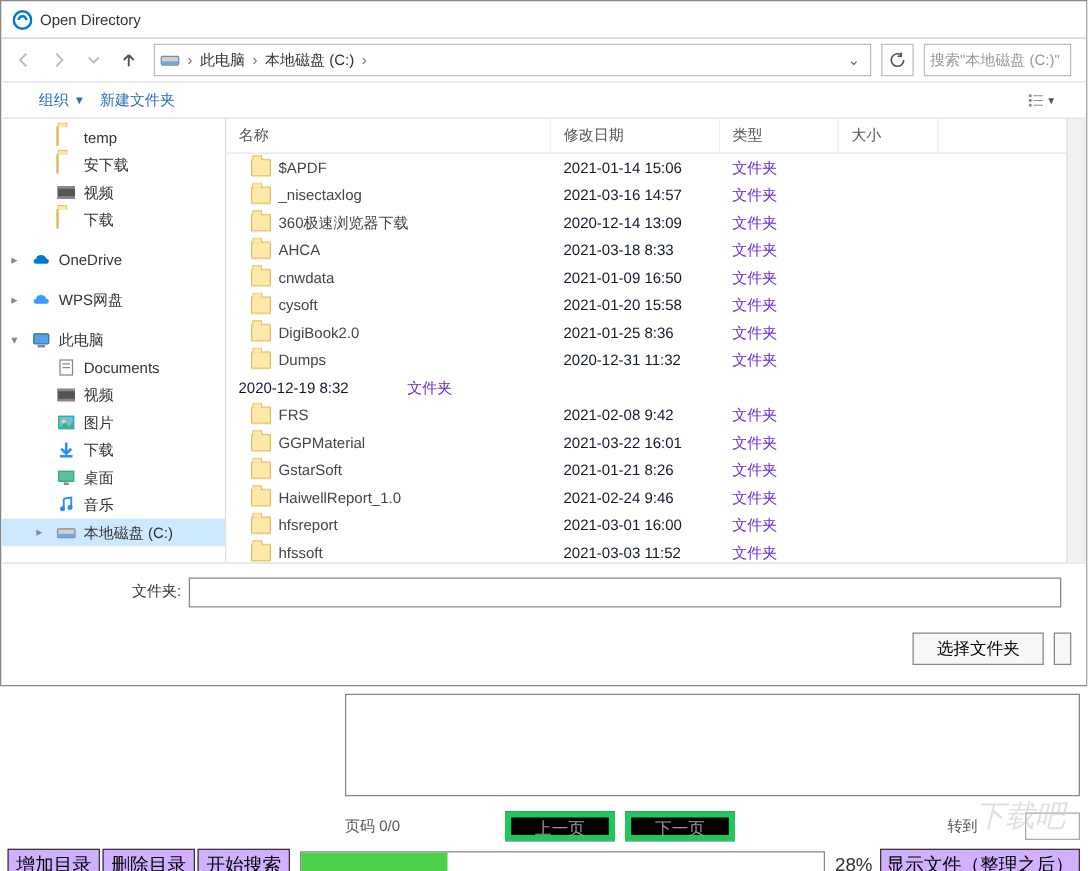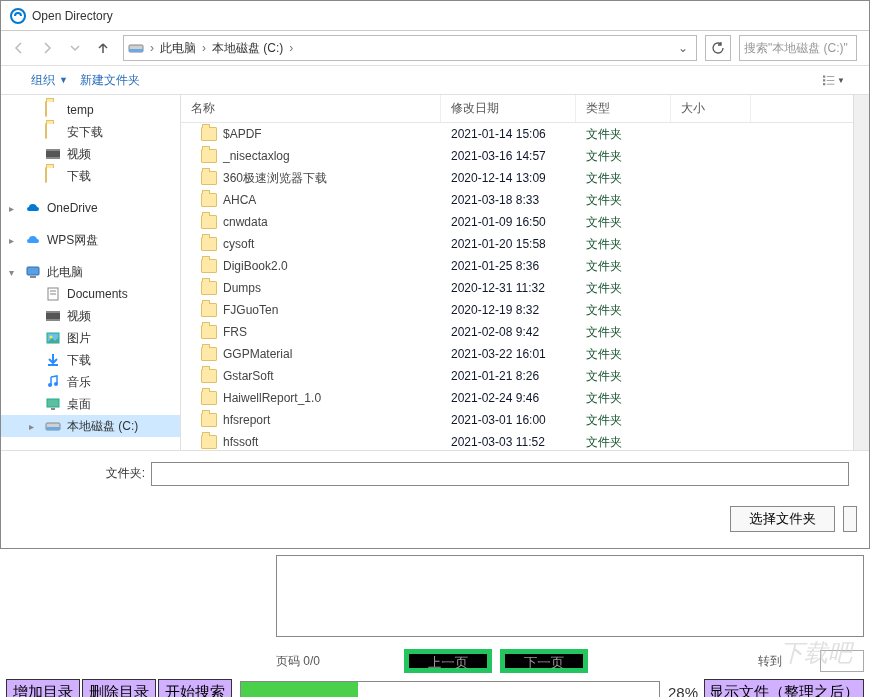--- a/index.html
+++ b/index.html
@@ -46,21 +46,21 @@
 .fl-header .col { padding: 0 10px; border-right: 1px solid #eee; height: 100%; display: flex; align-items: center; }
 .col-name { width: 260px; }
 .col-date { width: 135px; }
 .col-type { width: 95px; }
 .col-size { width: 80px; }
 .fl-rows { flex: 1; overflow-y: auto; }
 .fl-row { display: flex; height: 22px; align-items: center; }
 .fl-row .cell { padding: 0 10px; color: #444; }
 .fl-row .cell.name { width: 260px; display: flex; align-items: center; gap: 6px; padding-left: 20px; }
 .fl-row .cell.date { width: 135px; color: #0f172a; }
-.fl-row .cell.type { width: 95px; color: #14532d; }
+.fl-row .cell.type { width: 95px; color: #6d28d9; }
 .folder-icon { width: 16px; height: 14px; background: #ffe9a8; border: 1px solid #e0c068; border-radius: 1px; position: relative; }
 .folder-icon::before { content: ""; position: absolute; top: -4px; left: 0; width: 6px; height: 3px; background: #ffe9a8; border: 1px solid #e0c068; border-bottom: none; border-radius: 1px 1px 0 0; }
 
 
 .filename-row { display: flex; align-items: center; height: 46px; padding: 0 20px; border-top: 1px solid #e0e0e0; }
 .filename-row label { width: 130px; text-align: right; padding-right: 6px; }
 .filename-row input { flex: 1; height: 24px; border: 1px solid #888; padding: 0 4px; }
 
 
 .dlg-buttons { display: flex; justify-content: flex-end; gap: 8px; padding: 10px 12px 16px; }
@@ -265,35 +265,35 @@
             <svg width="16" height="16" viewBox="0 0 16 16">
               <path d="M8 2 L8 10 M4 7 L8 11 L12 7" fill="none" stroke="#2a8cff" stroke-width="2"></path>
               <line x1="3" y1="13" x2="13" y2="13" stroke="#2a8cff" stroke-width="2"></line>
             </svg>
           </span>
           <span>下载</span>
         </div>
         <div class="side-item lvl2">
           <span class="ficon">
             <svg width="16" height="16" viewBox="0 0 16 16">
+              <rect x="2" y="3" width="12" height="8" fill="#5ac0a0" stroke="#2a8"></rect>
+              <rect x="6" y="12" width="4" height="2" fill="#888"></rect>
+            </svg>
+          </span>
+          <span>桌面</span>
+        </div>
+        <div class="side-item lvl2">
+          <span class="ficon">
+            <svg width="16" height="16" viewBox="0 0 16 16">
               <path d="M6 3 L12 2 L12 10 M6 3 L6 11" fill="none" stroke="#2a8cff" stroke-width="1.5"></path>
               <circle cx="5" cy="11" r="2" fill="#2a8cff"></circle>
               <circle cx="11" cy="10" r="2" fill="#2a8cff"></circle>
             </svg>
           </span>
           <span>音乐</span>
-        </div>
-        <div class="side-item lvl2">
-          <span class="ficon">
-            <svg width="16" height="16" viewBox="0 0 16 16">
-              <rect x="2" y="3" width="12" height="8" fill="#5ac0a0" stroke="#2a8"></rect>
-              <rect x="6" y="12" width="4" height="2" fill="#888"></rect>
-            </svg>
-          </span>
-          <span>桌面</span>
         </div>
         <div class="side-item lvl2 selected">
           <span class="chev">▸</span>
           <span class="ficon">
             <svg width="16" height="16" viewBox="0 0 16 16">
               <rect x="1" y="5" width="14" height="7" rx="1" fill="#d0d0d0" stroke="#888"></rect>
               <rect x="1" y="9" width="14" height="3" fill="#6aa8e8"></rect>
             </svg>
           </span>
           <span>本地磁盘 (C:)</span>
@@ -365,24 +365,20 @@
           </div>
           <div class="fl-row">
             <div class="cell name">
               <span class="folder-icon"></span>
               <span>Dumps</span>
             </div>
             <div class="cell date">2020-12-31 11:32</div>
             <div class="cell type">文件夹</div>
           </div>
           <div class="fl-row">
-            <div class="cell name">
-              <span class="folder-icon"></span>
-              <span>FJGuoTen</span>
-            </div>
             <div class="cell date">2020-12-19 8:32</div>
             <div class="cell type">文件夹</div>
           </div>
           <div class="fl-row">
             <div class="cell name">
               <span class="folder-icon"></span>
               <span>FRS</span>
             </div>
             <div class="cell date">2021-02-08 9:42</div>
             <div class="cell type">文件夹</div>

